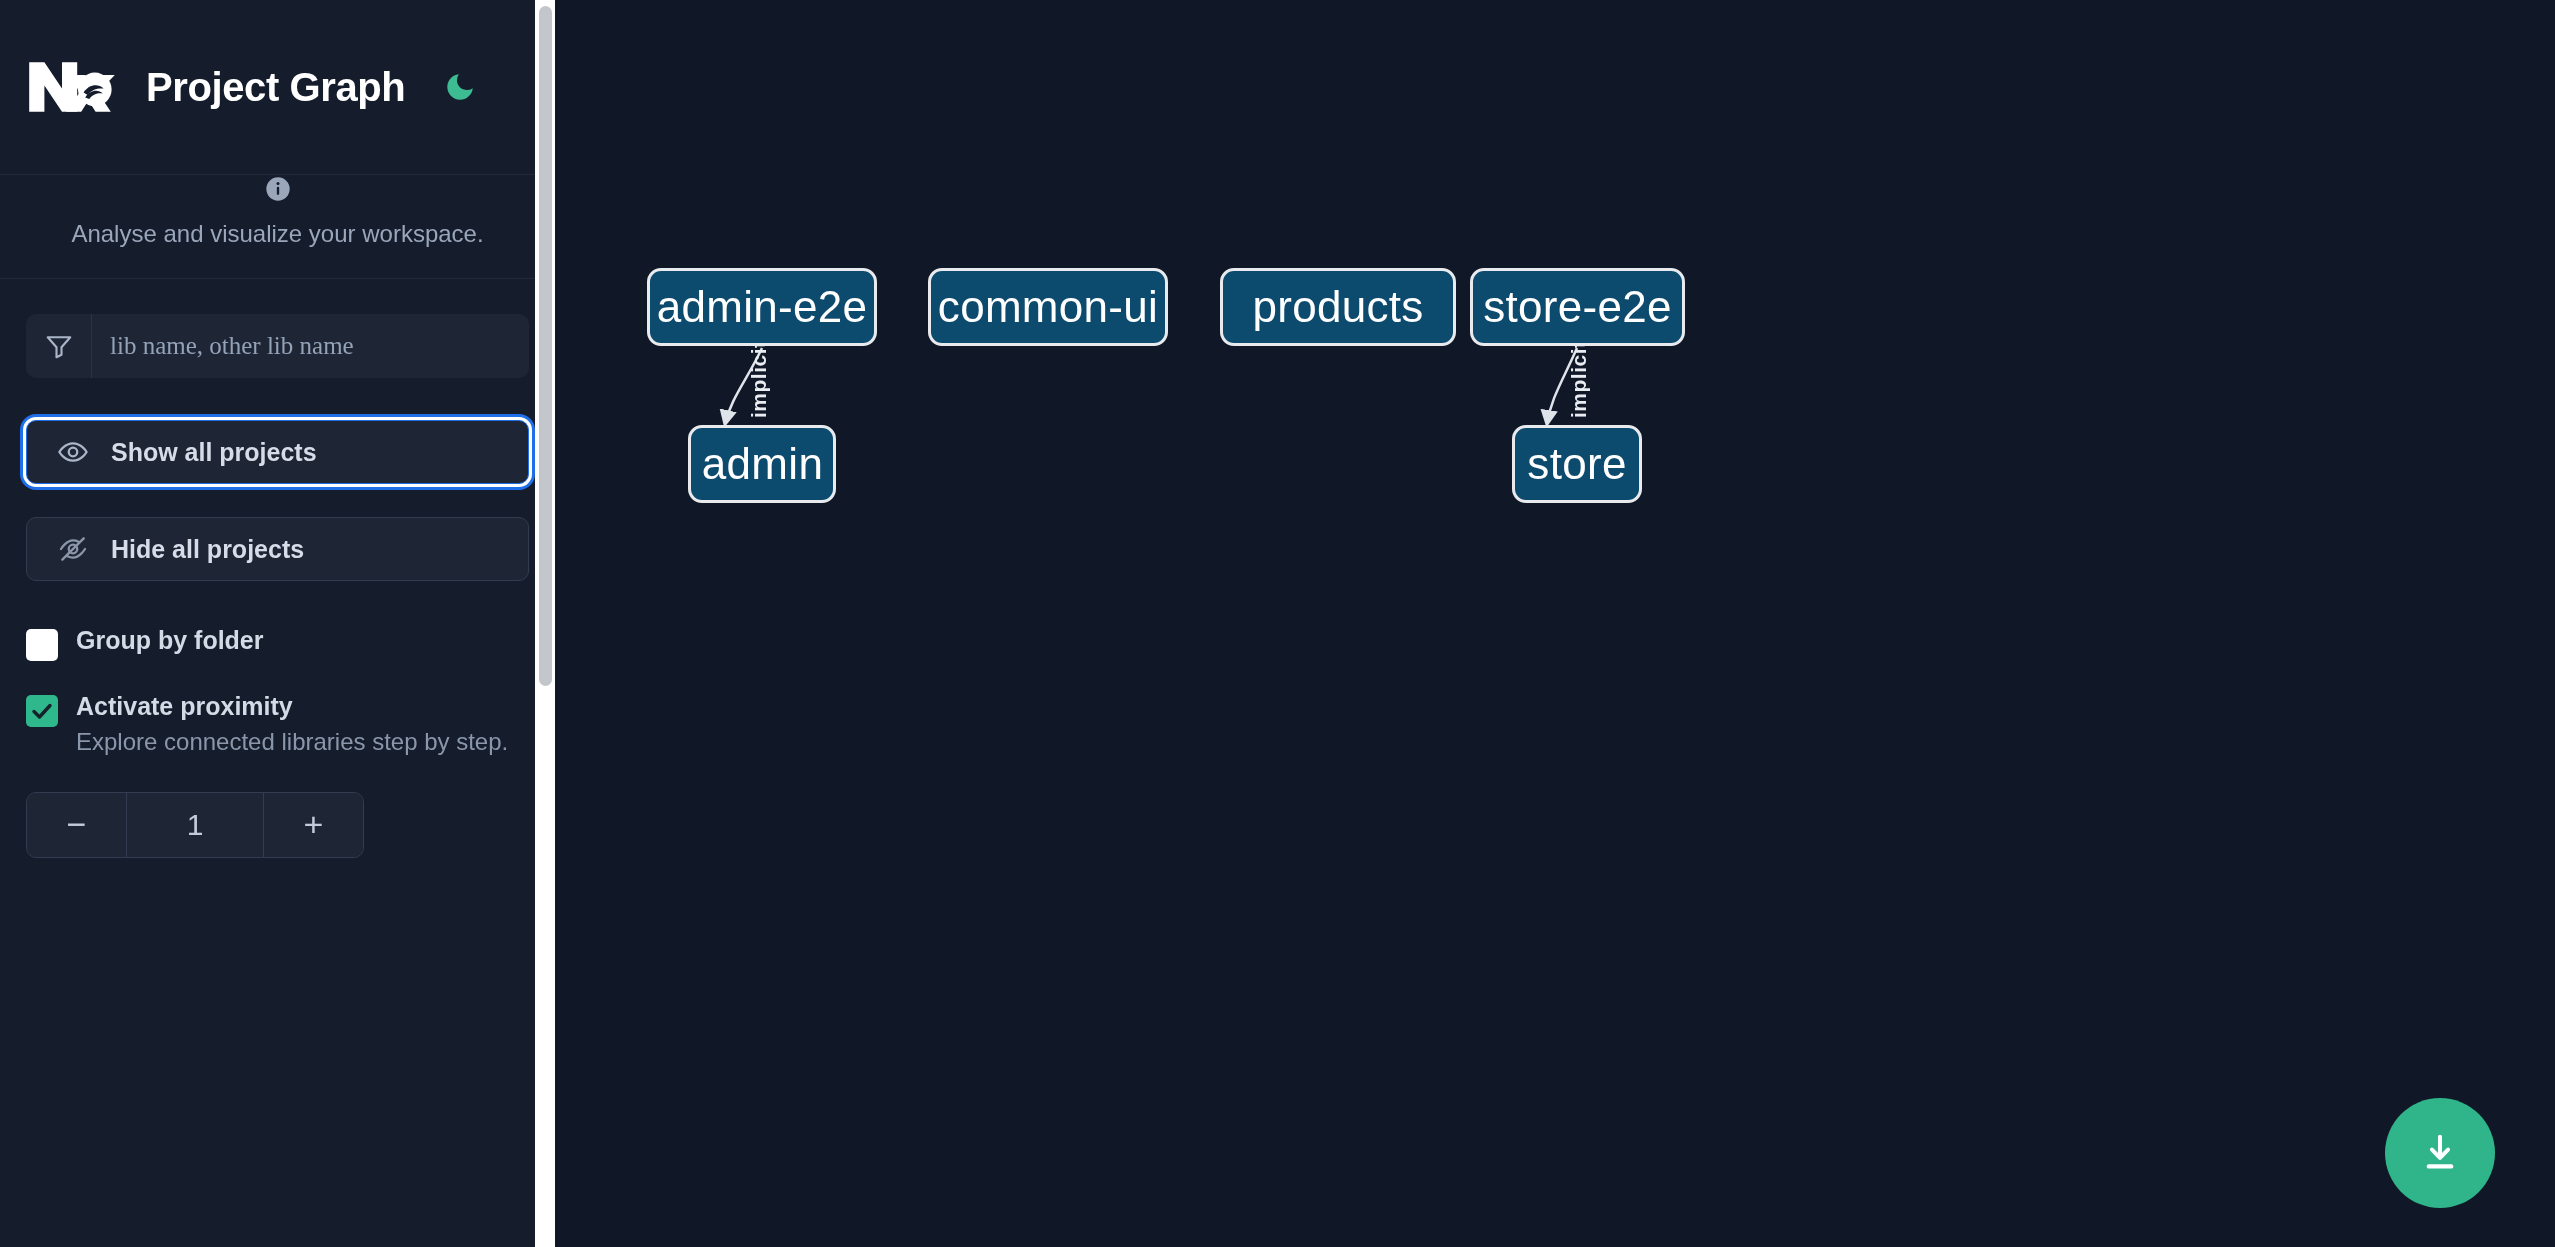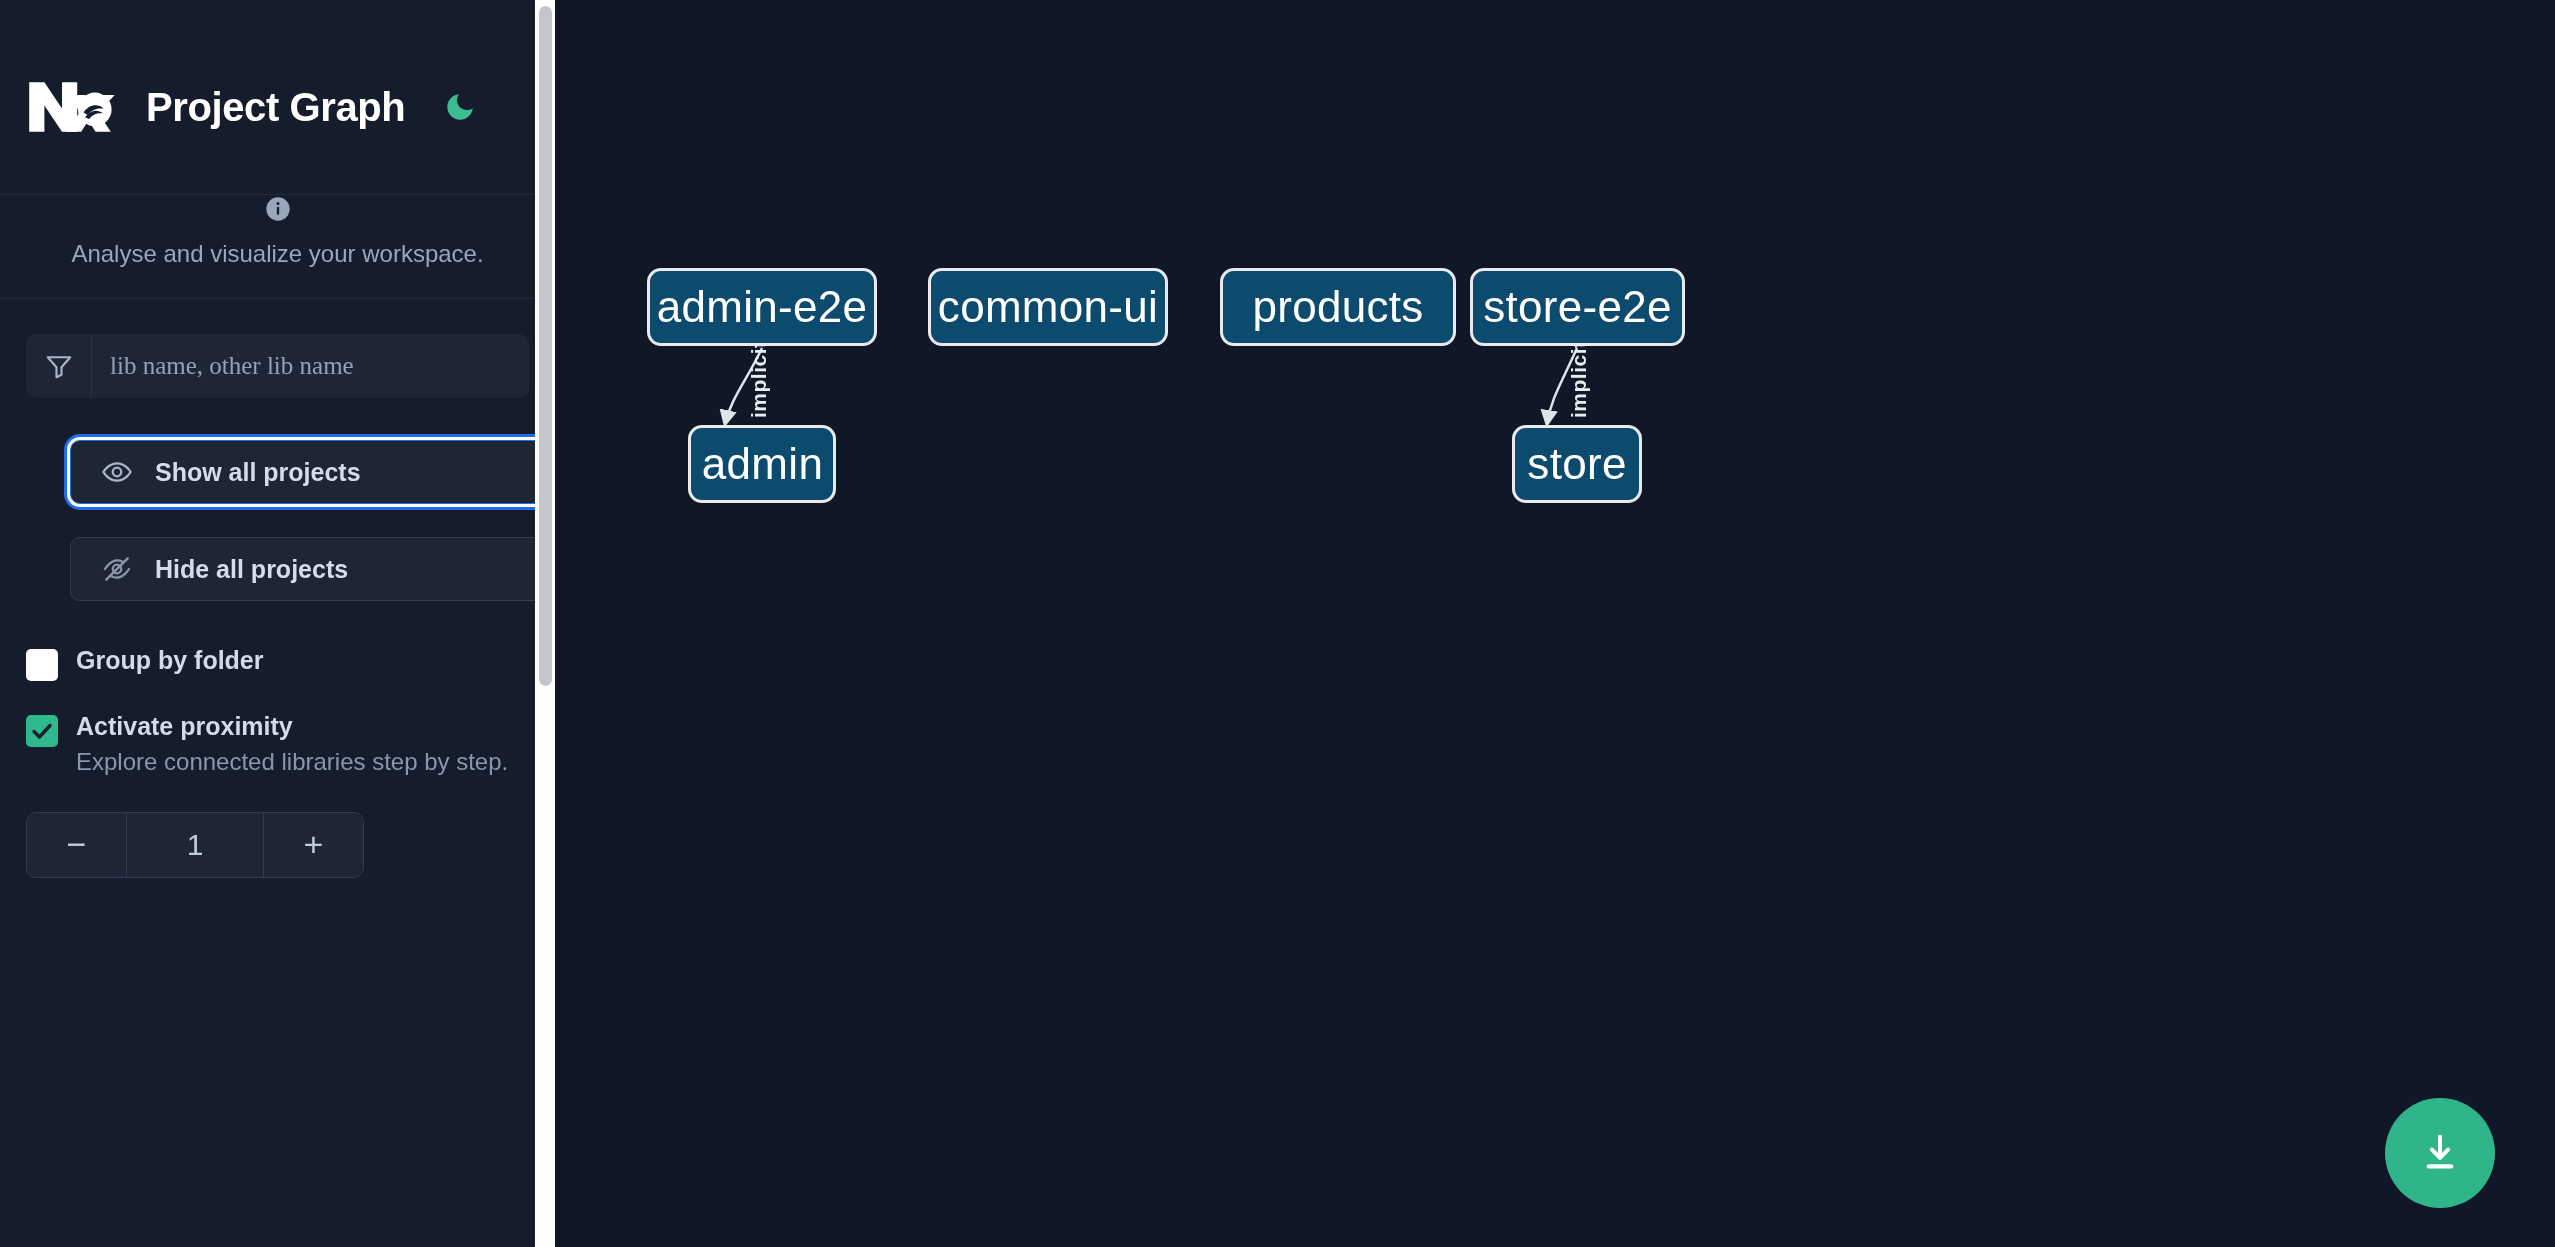--- a/index.html
+++ b/index.html
@@ -37,21 +37,20 @@
   }
 
   
   .sb-header {
     height: 175px;
     display: flex;
     align-items: center;
     padding-left: 26px;
     border-bottom: 1px solid #22293a;
     background: #151c2c;
-    margin-top: 20px;
   }
 
   .nx-logo {
     width: 96px;
     height: 60px;
     flex: 0 0 96px;
     display: block;
   }
 
   .app-title {
@@ -167,21 +166,20 @@
     height: 64px;
     background: #1e2636;
     border: 1px solid #323b4f;
     border-radius: 10px;
     display: flex;
     align-items: center;
     padding-left: 30px;
     gap: 22px;
     cursor: pointer;
     font-family: "Liberation Sans", sans-serif;
-    margin-left: 44px;
   }
   .btn-label {
     font-size: 25px;
     font-weight: 700;
     color: #d7dde8;
     white-space: nowrap;
   }
   .btn-focused {
     border-color: #1f6feb;
     box-shadow: 0 0 0 3px #ffffff, 0 0 0 6px #1f6feb;

